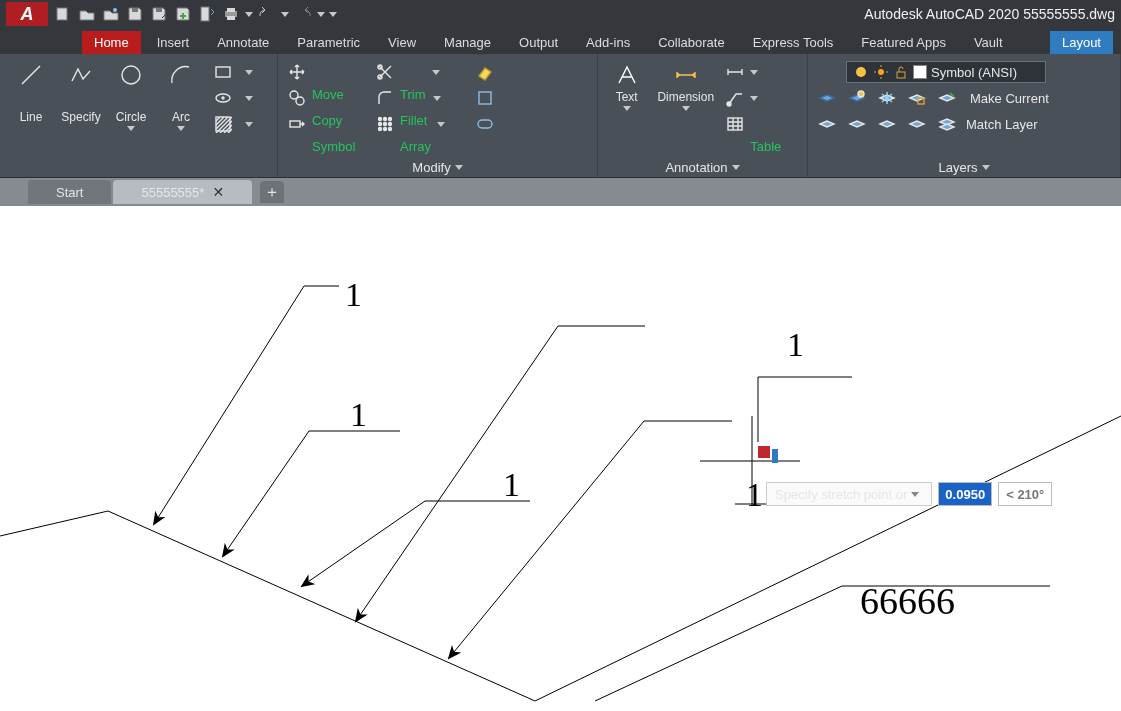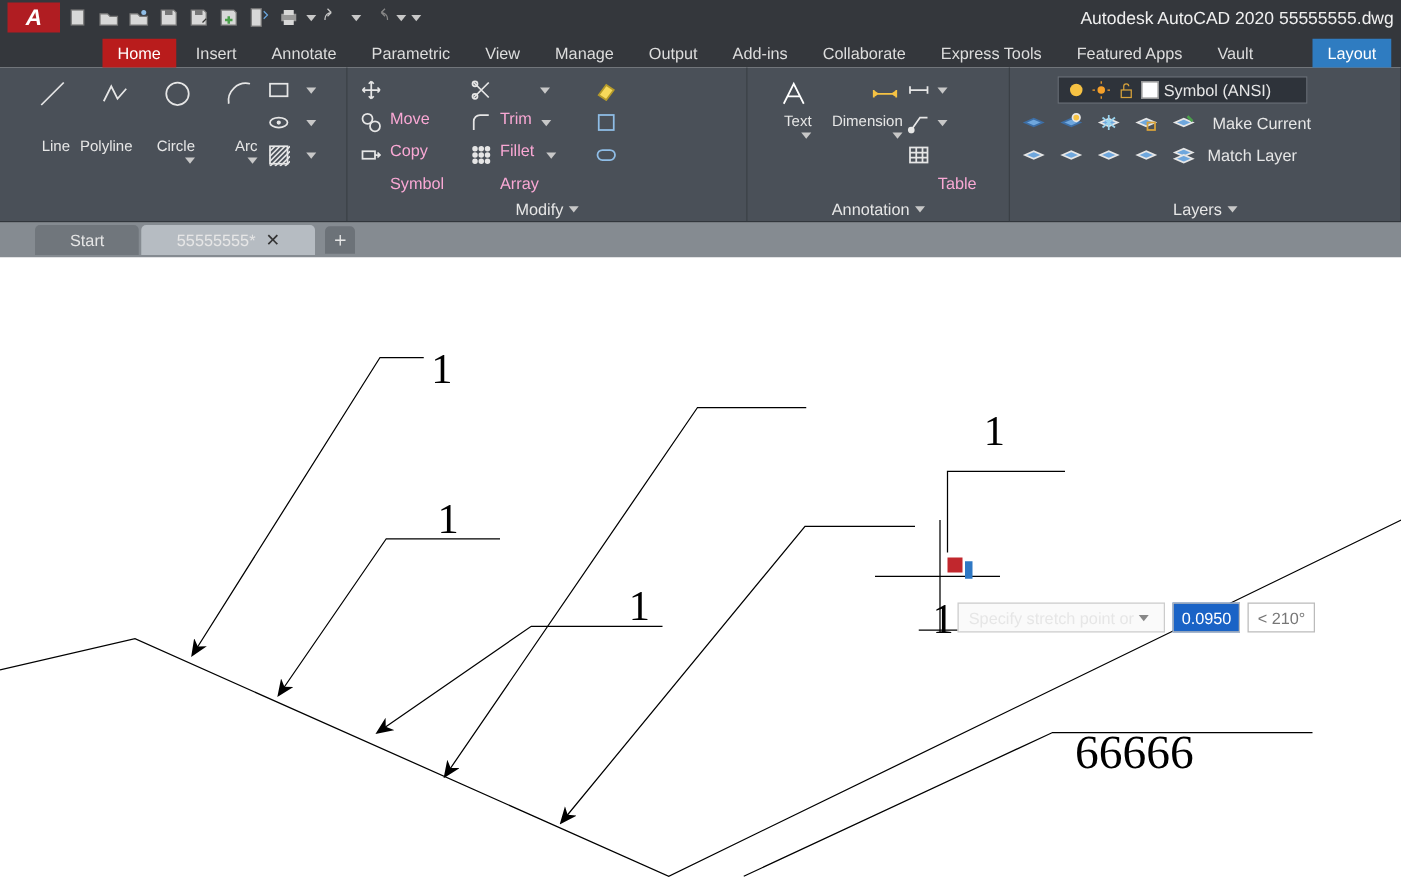--- a/index.html
+++ b/index.html
@@ -20,28 +20,28 @@
   .rtab { padding:4px 12px; color:#ddd; cursor:pointer; }
   .rtab.active { background:#b91c1c; color:#fff;margin-left:24px; }
   .rtab.side { margin-left:auto; }
   .rtab.layout { background:#2f7cc1; color:#fff; margin-right:8px;}
 
   
   .ribbon { height:124px; background:#4a5058; display:flex; border-bottom:1px solid #2a2e33; }
   .panel { border-right:1px solid #3b4046; display:flex; flex-direction:column; }
   .panel-body { flex:1; display:flex; padding:4px 6px 0 6px; }
   .panel-title { height:20px; display:flex; align-items:center; justify-content:center; gap:4px; color:#d3d3d3; font-size:12px;}
-  .bigbtn { width:50px; display:flex; flex-direction:column; align-items:flex-end; justify-content:flex-start; gap:2px; padding-top:4px;}
+  .bigbtn { width:50px; display:flex; flex-direction:column; align-items:center; justify-content:flex-start; gap:2px; padding-top:4px;}
   .bigbtn .lbl { color:#e6e6e6; font-size:12px; text-align:center; }
   .ic24 { width:28px; height:26px; display:flex; align-items:center; justify-content:center; }
   .ic24 svg { width:24px; height:24px; stroke:#e6e6e6; fill:none; stroke-width:1.4; }
   .col { display:flex; flex-direction:column; gap:2px; padding-top:2px;}
   .smallrow { display:flex; align-items:center; gap:6px; height:24px; padding:0 4px;}
   .smallrow svg { width:18px; height:18px; stroke:#e6e6e6; fill:none; stroke-width:1.4;}
-  .smallrow .lbl { font-size:13px; color:#f9a8d4;margin-top:44px; }
+  .smallrow .lbl { font-size:13px; color:#22c55e;margin-top:44px; }
   .iconcell { width:26px; height:24px; display:flex; align-items:center; justify-content:center;}
   .iconcell svg { width:18px;height:18px; stroke:#e6e6e6; fill:none; stroke-width:1.4;}
 
   
   .layer-row { display:flex; align-items:center; gap:4px; height:24px; }
   .layercombo { background:#2e333a; border:1px solid #6a7078; height:22px; display:flex; align-items:center; gap:4px; padding:0 6px; min-width:200px;margin-left:32px;}
   .swatch { width:14px; height:14px; background:#fff; border:1px solid #888;}
   .mini-ic { width:16px;height:16px; }
 
   
@@ -51,21 +51,21 @@
   .ftab .close { color:#333; font-size:14px; }
   .newtab { width:24px;height:22px; background:#6c7278; border-radius:4px 4px 0 0; display:flex;align-items:center;justify-content:center;color:#e6e6e6;font-size:16px; margin-left:6px;}
 
   
   .canvas-wrap { position:relative; width:1121px; height:505px; background:#fff; }
   .canvas-wrap svg { position:absolute; top:0; left:0; }
 
   
   .dyn { position:absolute; display:flex; gap:6px; align-items:center; }
   .dyn .prompt { background:#fafafa; border:1px solid #ccc; color:#555; height:24px; padding:0 8px; display:flex; align-items:center; font-size:13px;}
-  .dyn .valbox { border:1px solid #bbb; background:#fff; height:24px; width:54px; display:flex; align-items:center; justify-content:center; font-size:13px;}
+  .dyn .valbox { border:1px solid #bbb; background:#fff; height:24px; width:54px; display:flex; align-items:center; justify-content:center; font-size:13px;font-weight:bold;}
   .dyn .valbox.sel { background:#1a63c6; color:#fff; }
   .dyn .valbox.angle { color:#777; }
   .dyn .dropbtn { width:16px; height:22px; display:flex;align-items:center;justify-content:center;}
   .dyn .dropbtn .caret-down { border-top-color:#888;}
 
   .leader-text { font-family:"Times New Roman", serif; font-size:34px; color:#000; fill:#000; }
   .big-text { font-family:"Times New Roman", serif; font-size:38px; fill:#000; }
 
 </style>
 </head>
@@ -177,21 +177,21 @@
         <div style="height:18px"></div>
         <span class="lbl">Line</span>
       </div>
       <div class="bigbtn">
         <div class="ic24">
             <svg viewBox="0 0 24 24">
               <path d="M3 18L9 6l5 10 7-8"></path>
             </svg>
           </div>
         <div style="height:18px"></div>
-        <span class="lbl">Polyline</span>
+        <span class="lbl">Specify</span>
       </div>
       <div class="bigbtn">
         <div class="ic24">
             <svg viewBox="0 0 24 24">
               <circle cx="12" cy="12" r="9"></circle>
             </svg>
           </div>
         <div style="height:18px"></div>
         <span class="lbl">Circle</span>
         <div class="caret-down"></div>

